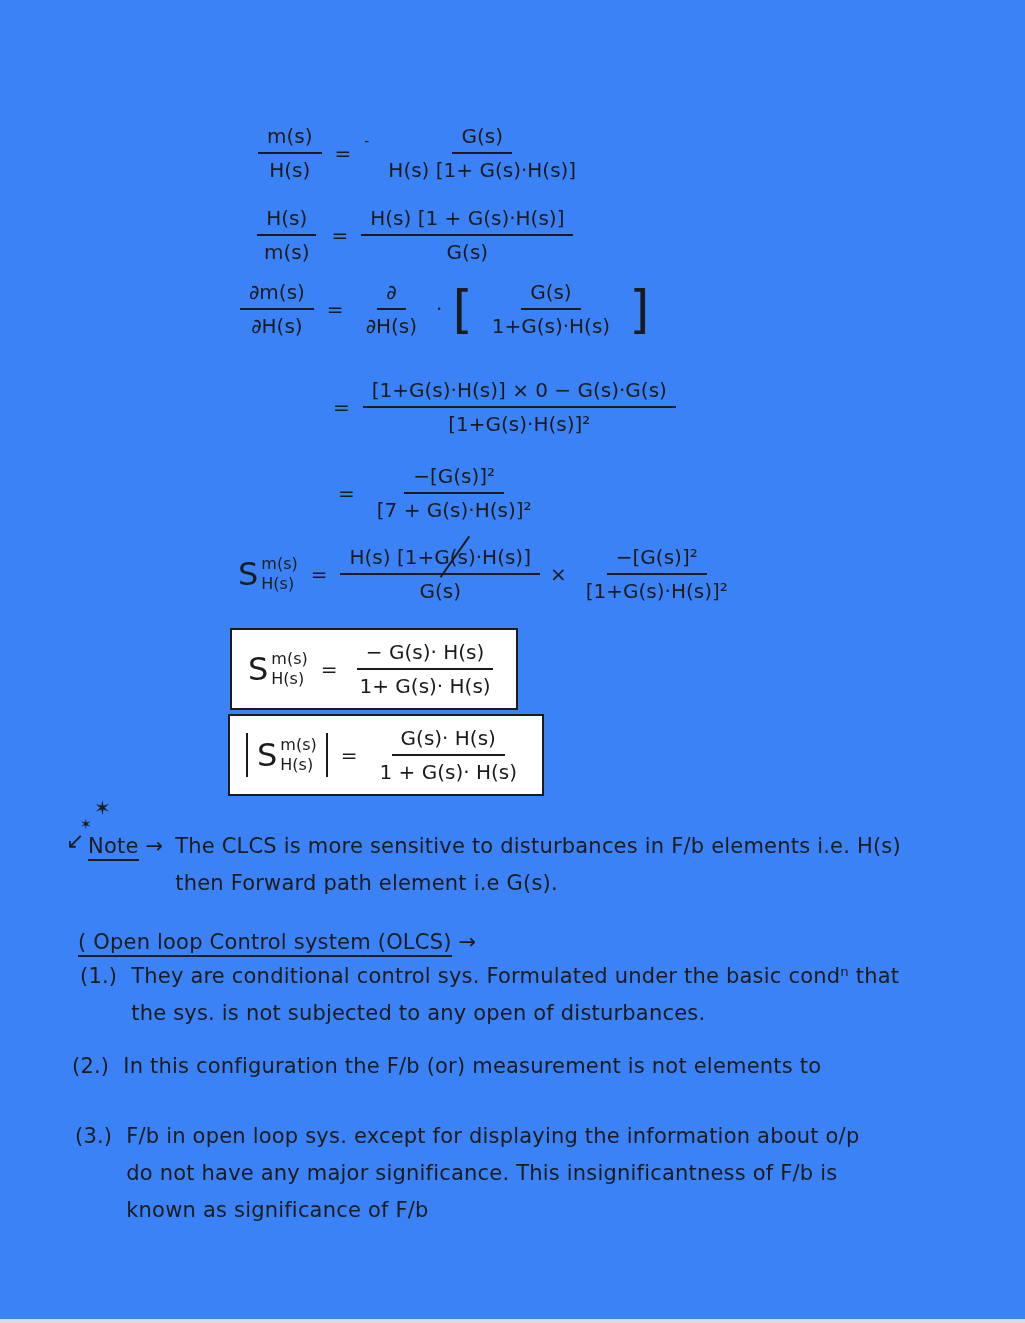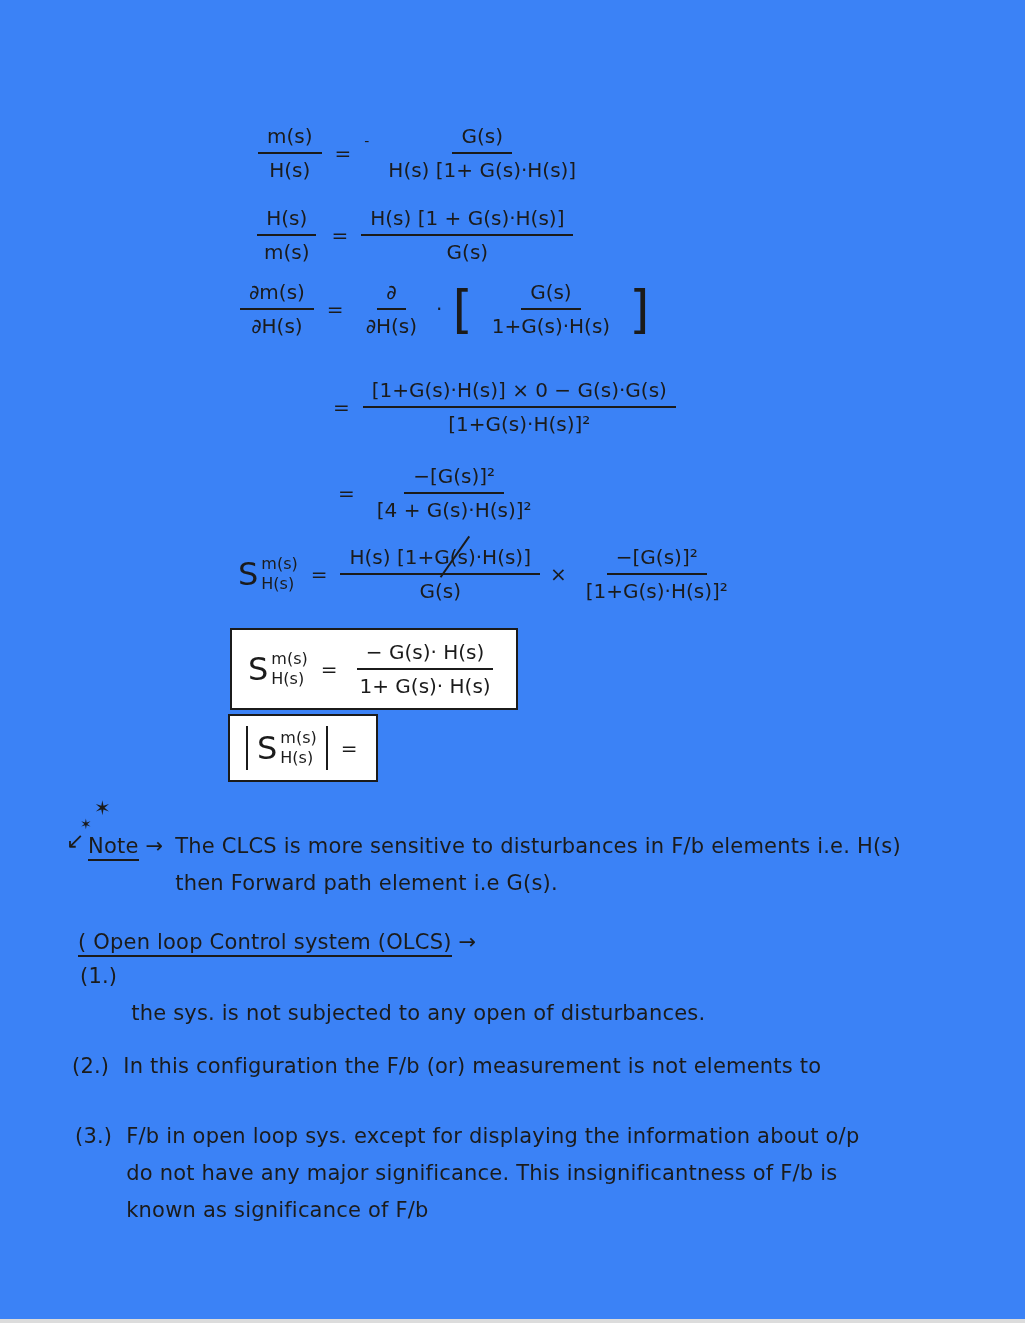--- a/index.html
+++ b/index.html
@@ -90,21 +90,21 @@
     <span class="frac">
       <span class="num">[1+G(s)·H(s)] × 0 − G(s)·G(s)</span>
       <span class="den">[1+G(s)·H(s)]²</span>
     </span>
   </div>
 
   <div class="eq-row" style="top:464px; left:335px;">
     <span class="rel">=</span>
     <span class="frac">
       <span class="num">−[G(s)]²</span>
-      <span class="den">[4 + G(s)·H(s)]²</span>
+      <span class="den">[7 + G(s)·H(s)]²</span>
     </span>
   </div>
 
   <div class="eq-row" style="top:545px; left:238px;">
     <span class="sens">
       <span class="s-letter">S</span>
       <span class="scripts">
         <span>m(s)</span>
         <span>H(s)</span>
       </span>
@@ -140,20 +140,24 @@
     <span class="abs-bars">
       <span class="sens">
         <span class="s-letter">S</span>
         <span class="scripts">
           <span>m(s)</span>
           <span>H(s)</span>
         </span>
       </span>
     </span>
     <span class="rel">=</span>
+    <span class="frac">
+      <span class="num">G(s)· H(s)</span>
+      <span class="den">1 + G(s)· H(s)</span>
+    </span>
   </div>
 
   <div class="doodle" style="top:800px; left:72px; width:60px; height:60px;">
     <span class="star-a">✶</span>
     <span class="star-b">✶</span>
     <span class="arrow-a">↙</span>
   </div>
 
   <div class="hand" style="top:828px; left:88px;">
     <div class="note-row">
@@ -165,21 +169,21 @@
     </div>
   </div>
 
   <div class="hand" style="top:924px; left:78px;">
     <span class="underline">( Open loop Control system (OLCS)</span>&nbsp;<span>→</span>
   </div>
 
   <div class="hand pt" style="top:958px; left:80px;">
     <span class="pt-num">(1.)</span>
     <span>
-      <br>
+      <span>They are conditional control sys. Formulated under the basic condⁿ that</span><br>
       <span>the sys. is not subjected to any open of disturbances.</span>
     </span>
   </div>
 
   <div class="hand pt" style="top:1048px; left:72px;">
     <span class="pt-num">(2.)</span>
     <span>
       <span>In this configuration the F/b (or) measurement is not elements to</span><br>
     </span>
   </div>

